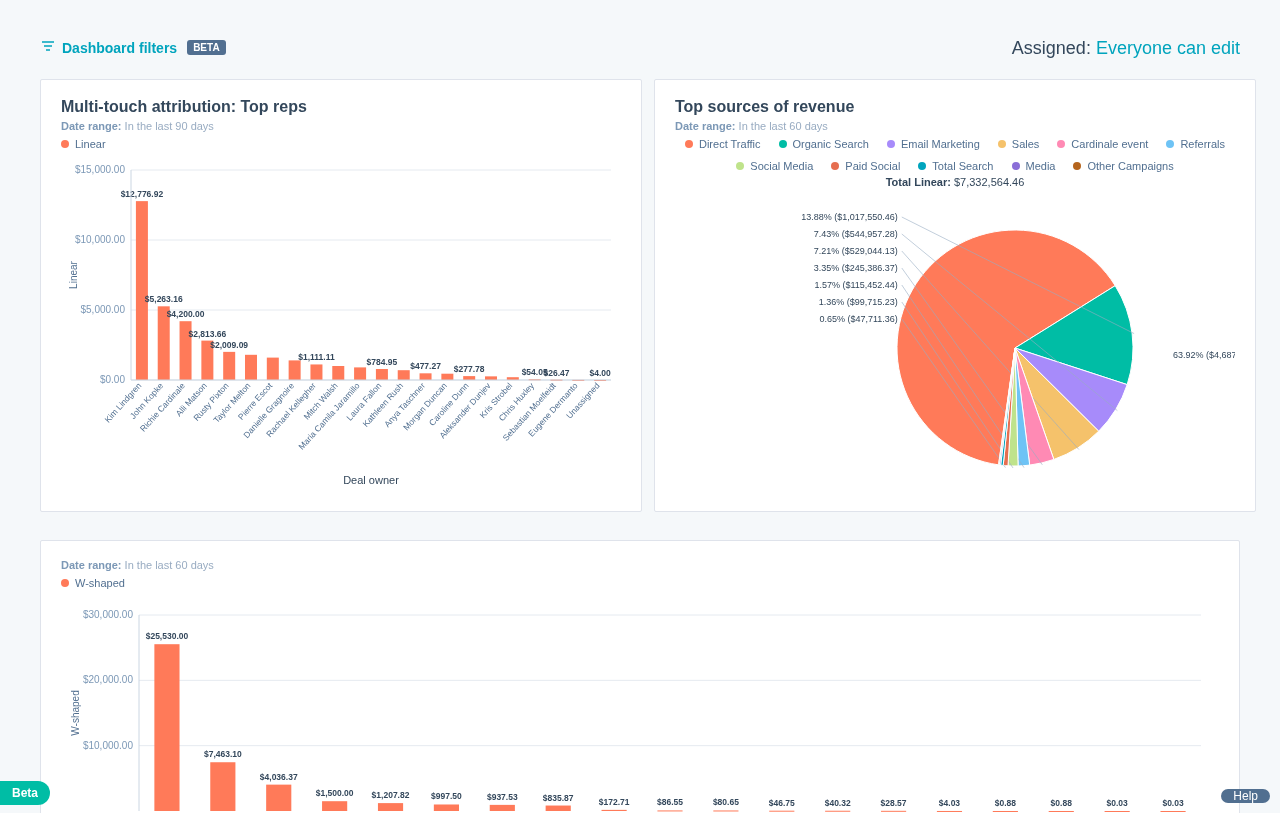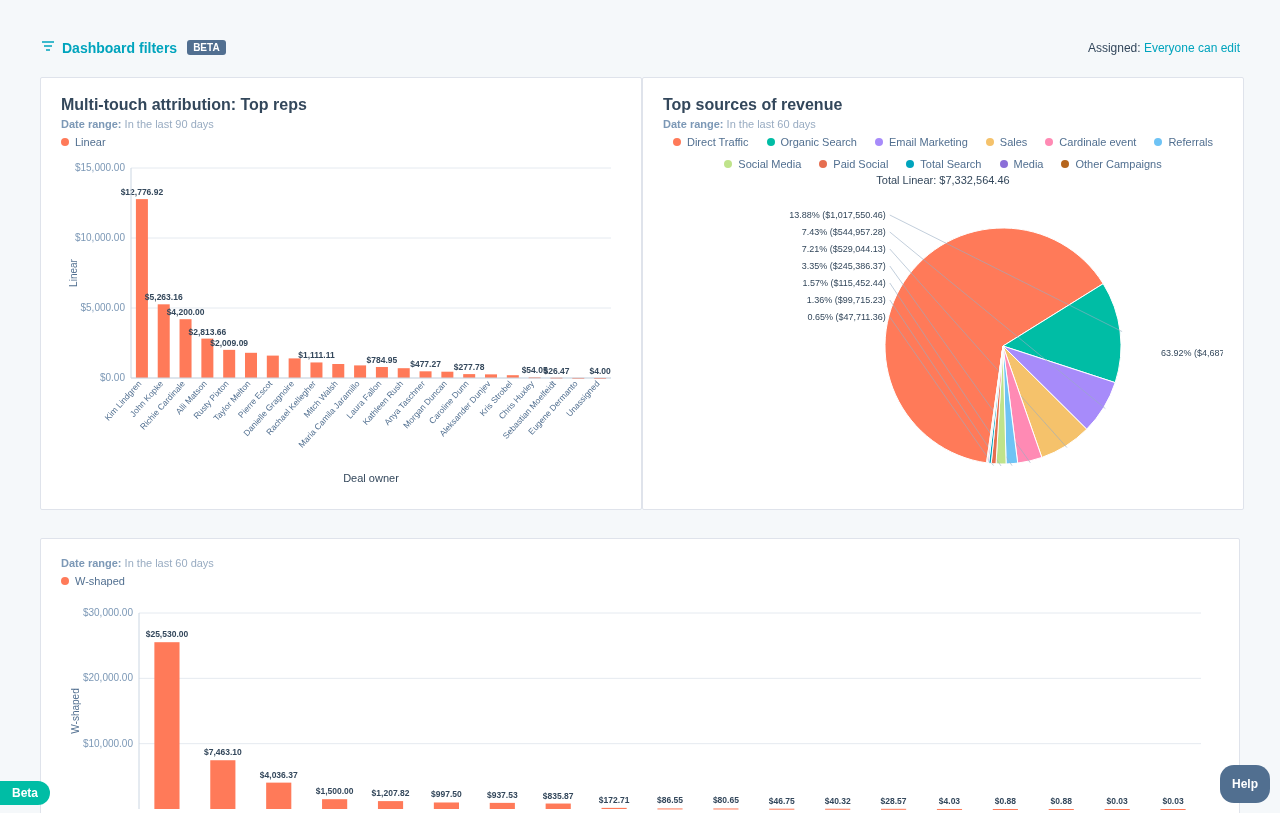--- a/index.html
+++ b/index.html
@@ -1,43 +1,43 @@
 <!DOCTYPE html>
 <html><head>
 <meta charset="utf-8">
 <style>
 * { box-sizing: border-box; margin: 0; padding: 0; }
 body { font-family: -apple-system, BlinkMacSystemFont, "Segoe UI", Helvetica, Arial, sans-serif; background: #f5f8fa; color: #33475b; font-size: 13px; }
 .page { padding: 20px 40px; }
-.topbar { display: flex; justify-content: space-between; align-items: center; padding: 18px 0 20px 0; }
+.topbar { display: flex; justify-content: space-between; align-items: flex-start; padding: 18px 0 20px 0; }
 .filters { display: flex; align-items: center; gap: 6px; color: #00a4bd; font-weight: 600; font-size: 14px; cursor: pointer; }
 .filters svg { width: 16px; height: 16px; }
 .badge { background: #516f90; color: #fff; font-size: 10px; font-weight: 700; padding: 2px 6px; border-radius: 3px; margin-left: 4px; }
-.assigned { font-size: 12px; color: #33475b; }
+.assigned { font-size: 18px; color: #33475b; }
 .assigned .v { color: #00a4bd; font-weight: 500; cursor: pointer; }
-.grid { display: grid; grid-template-columns: 1fr 1fr; }
+.grid { display: grid; grid-template-columns: 1fr 1fr; gap: 12px; }
 .grid.full { grid-template-columns: 1fr; margin-top: 28px; }
 .card { background: #fff; border: 1px solid #dfe3eb; border-radius: 2px; padding: 18px 20px; }
 .card h3 { font-size: 16px; font-weight: 600; color: #33475b; margin-bottom: 4px; }
 .range { font-size: 11px; color: #99acc2; }
 .range .label { color: #7c98b6; font-weight: bold; }
 .legend { font-size: 11px; display: flex; flex-wrap: wrap; gap: 10px 18px; margin-top: 6px; }
 .legend span { display: inline-flex; align-items: center; gap: 6px; color: #516f90; }
 .dot { width: 8px; height: 8px; border-radius: 50%; display: inline-block; }
 .chartwrap { margin-top: 10px; }
 .ylabel { font-size: 10px; fill: #516f90; }
 .ticktext { font-size: 10px; fill: #7c98b6; }
 .catlabel { font-size: 8.5px; fill: #516f90; }
 .vallabel { font-size: 8.5px; fill: #33475b; font-weight: 600; }
 .xlabel { font-size: 11px; fill: #33475b; font-weight: 500; }
 .pietitle { font-size: 11px; color: #33475b; text-align: center; margin-top: 4px; }
-.pietitle b { font-weight: 400; }
+.pietitle b { font-weight: 700; }
 .pielbl { font-size: 9px; fill: #33475b; font-weight: 500; }
 .beta-pill { position: fixed; left: 0; bottom: 8px; background: #00bda5; color: #fff; font-size: 12px; font-weight: 600; padding: 5px 12px; border-radius: 0 14px 14px 0; cursor: pointer; }
-.help-pill { position: fixed; right: 10px; bottom: 10px; background: #516f90; color: #fff; font-size: 12px; font-weight: 700; padding: 12px 12px; border-radius: 14px; cursor: pointer; }
+.help-pill { position: fixed; right: 10px; bottom: 10px; background: #516f90; color: #fff; font-size: 12px; font-weight: 400; padding: 0 12px; border-radius: 14px; cursor: pointer; }
 </style>
 </head>
 <body>
 <div class="page">
 
 <div class="topbar">
   <div class="filters">
     <span>
       <svg viewBox="0 0 16 16" fill="none" stroke="#00a4bd" stroke-width="1.5">
             <path d="M2 4h12M4 8h8M6 12h4"></path>

